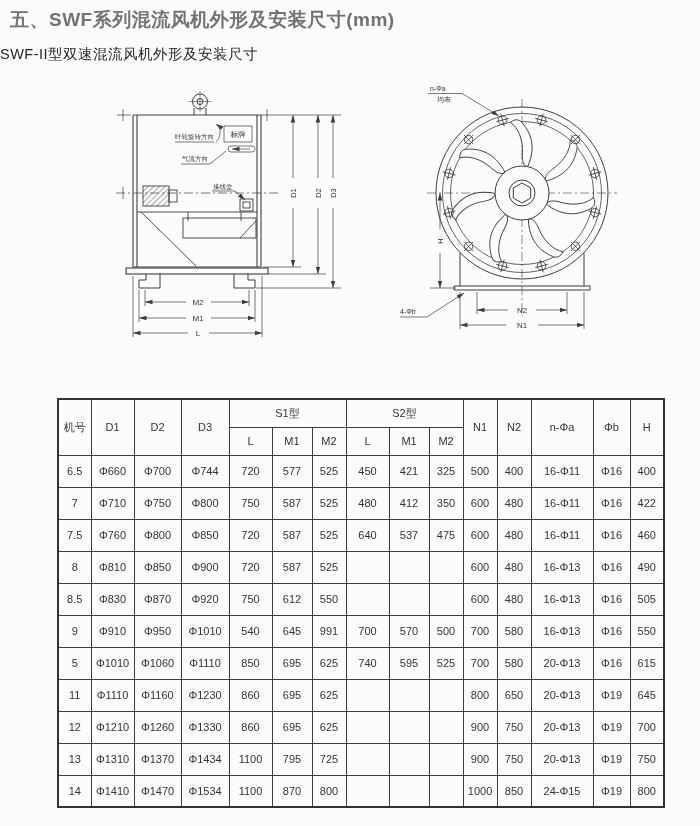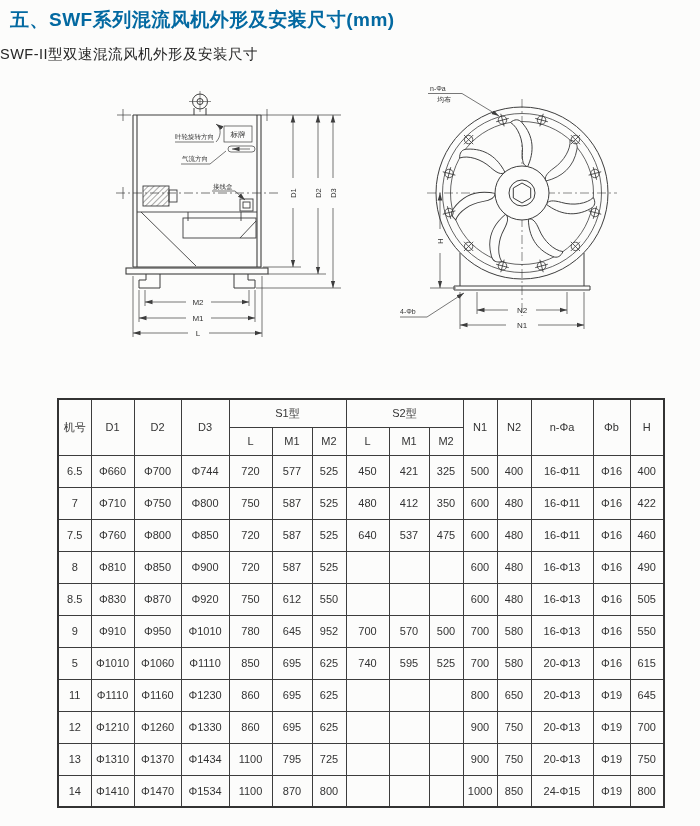--- a/index.html
+++ b/index.html
@@ -3,21 +3,21 @@
 <meta charset="utf-8">
 <style>
   html,body { margin:0; padding:0; }
   body { background:#fcfcfb; font-family:"Liberation Sans", sans-serif; }
   .page {
     position:relative; width:700px; height:826px;
     background:#fcfcfb; color:#2f2f2f; overflow:hidden;
   }
   .page-title {
     position:absolute; top:7px; left:10px; margin:0;
-    font-size:19px; font-weight:bold; color:#0369a1; letter-spacing:0.5px;
+    font-size:19px; font-weight:bold; color:#737373; letter-spacing:0.5px;
     font-family:"Liberation Sans", sans-serif;
   }
   .figure-subtitle {
     position:absolute; top:45px; left:0; width:100%;
     text-align:left; font-size:14.5px; color:#262626; letter-spacing:0.5px;
   }
   svg.draw { position:absolute; }
   svg text { fill:#333; font-family:"Liberation Sans", sans-serif; }
 
   table.dim-table {
@@ -366,23 +366,23 @@
           <td>480</td>
           <td>16-Φ13</td>
           <td>Φ16</td>
           <td>505</td>
         </tr>
         <tr>
           <td>9</td>
           <td>Φ910</td>
           <td>Φ950</td>
           <td>Φ1010</td>
-          <td>780</td>
+          <td>540</td>
           <td>645</td>
-          <td>952</td>
+          <td>991</td>
           <td>700</td>
           <td>570</td>
           <td>500</td>
           <td>700</td>
           <td>580</td>
           <td>16-Φ13</td>
           <td>Φ16</td>
           <td>550</td>
         </tr>
         <tr>

